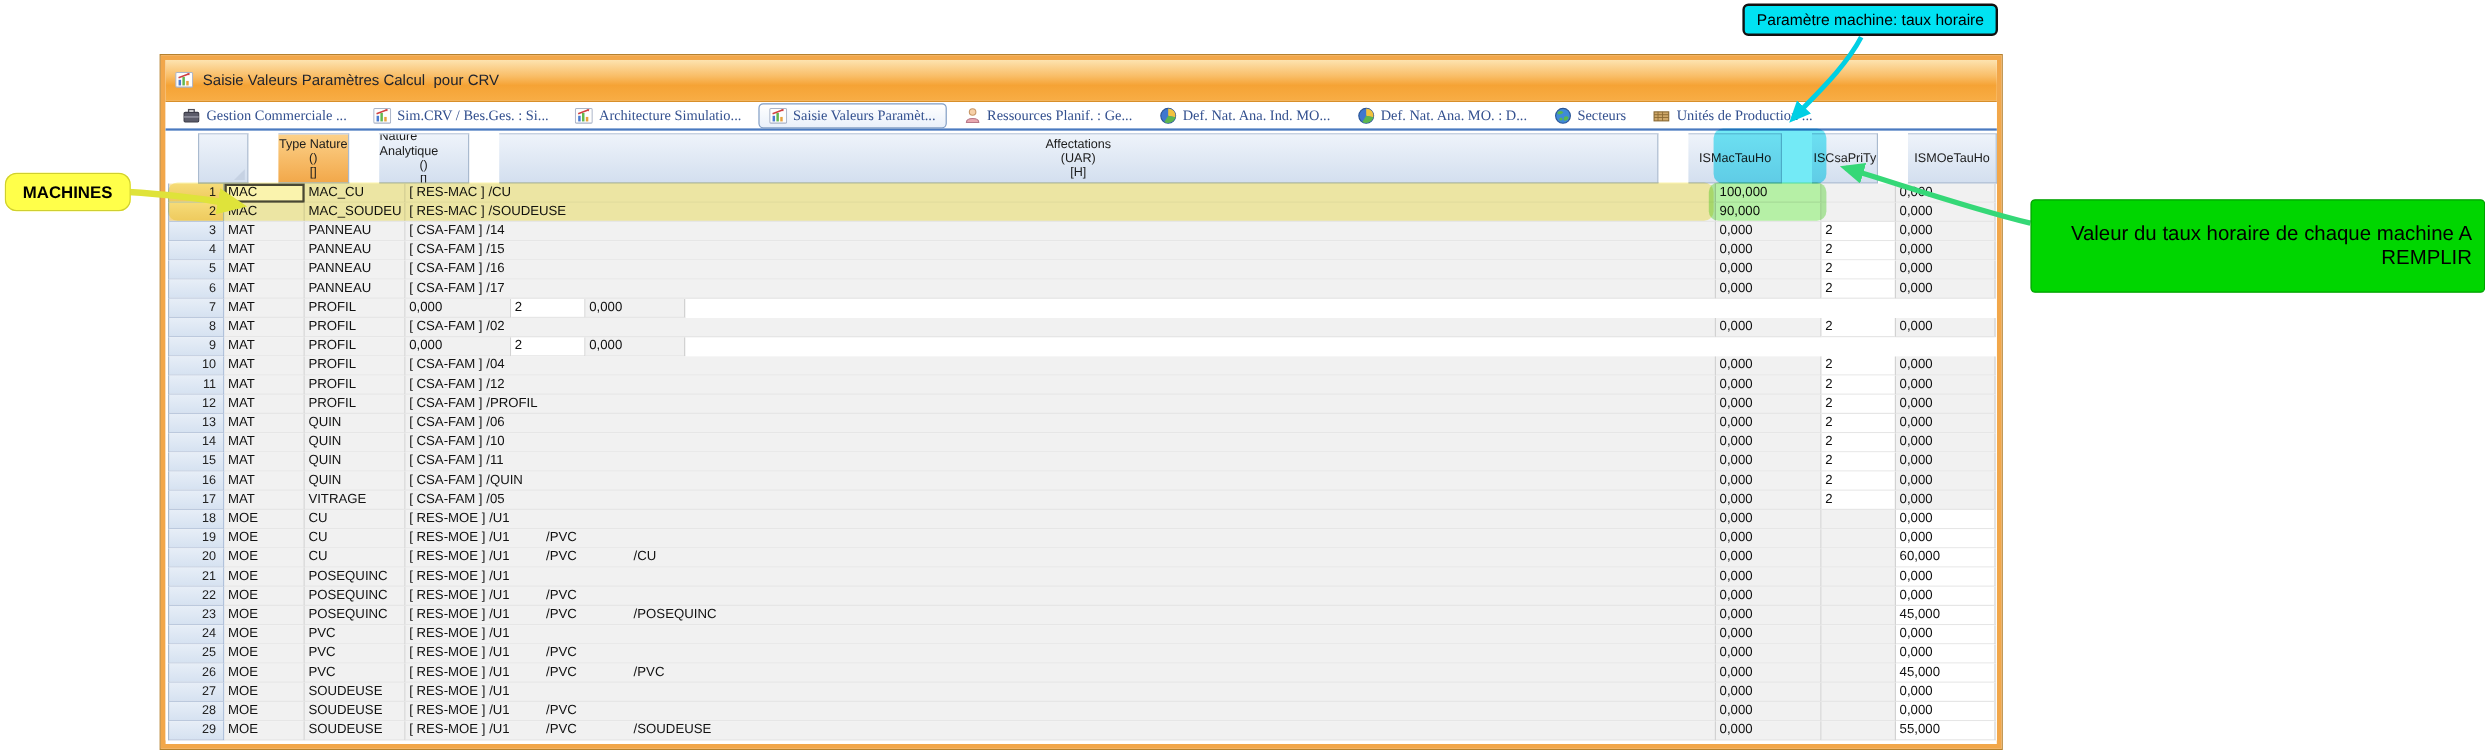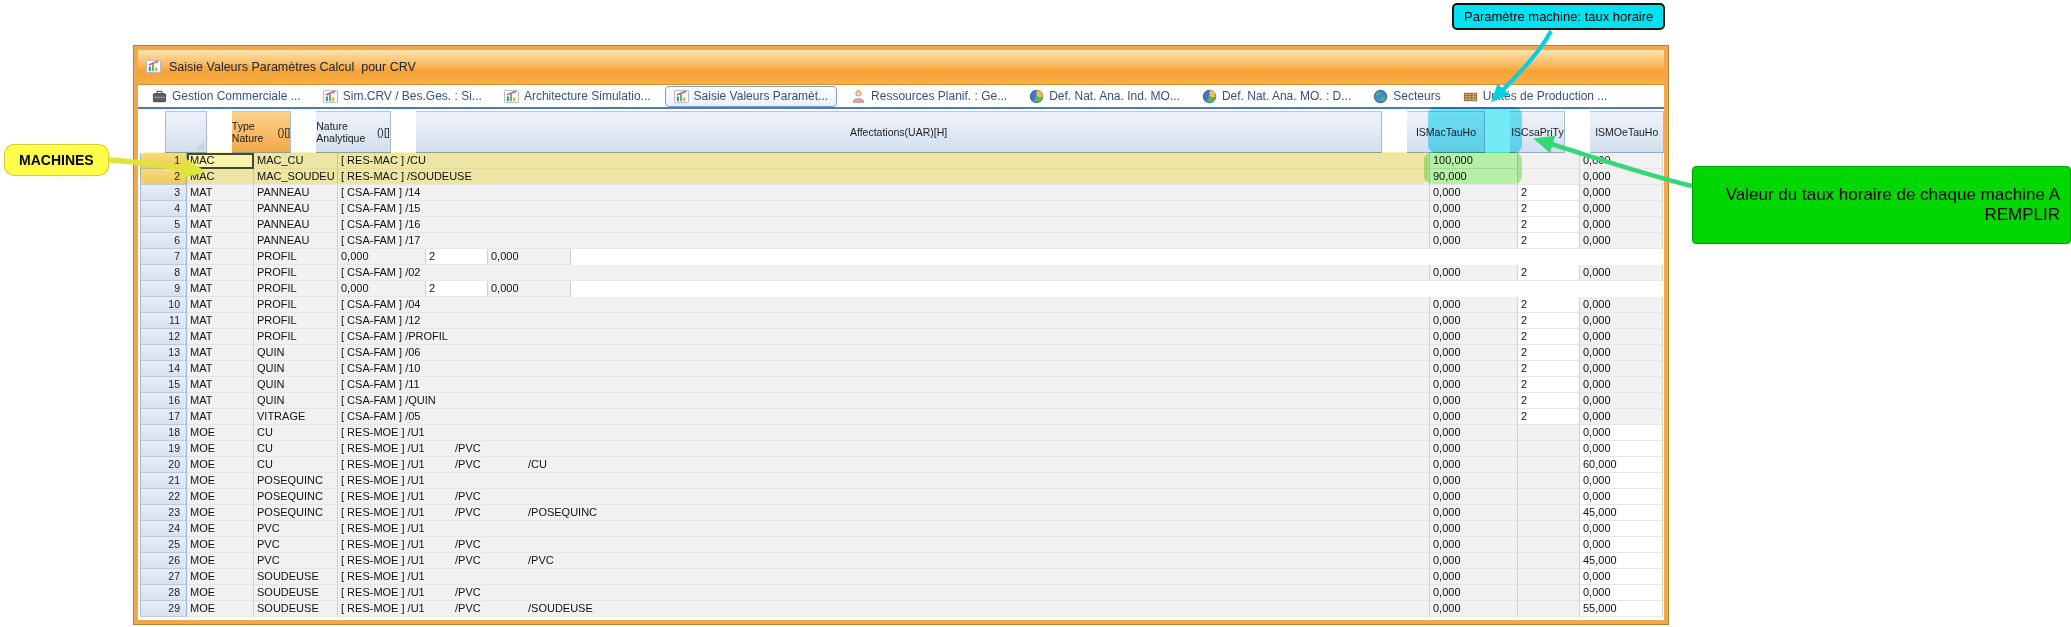--- a/index.html
+++ b/index.html
@@ -10,29 +10,29 @@
           border:4px solid #f2a74a;box-shadow:0 0 0 1px #b5812e;background:#ffffff;}
   .titlebar{height:34px;display:flex;align-items:center;gap:7px;padding-left:8px;
             background:linear-gradient(180deg,#fde3b0 0%,#f9bd66 40%,#f5a335 62%,#f8ad45 100%);
             border-bottom:1px solid #d88f2a;}
   .ticon{width:16px;height:16px;display:inline-flex;}
   .ttext{font-size:12.5px;color:#20242e;white-space:pre;}
   
   .tabstrip{height:24px;background:#ffffff;border-bottom:2px solid #4a7ac0;
             display:flex;align-items:center;gap:6px;padding-left:6px;box-sizing:border-box;}
   .tab{display:flex;align-items:center;gap:5px;padding:2px 8px;font-size:12px;color:#33508f;
-       white-space:nowrap;cursor:default;}
+       white-space:nowrap;cursor:default;font-family:Liberation Serif, serif;}
   .tab.selected{border:1px solid #7f9cc4;border-radius:4px;background:linear-gradient(#ffffff,#e9f0fa);}
   .tabicon{width:15px;height:15px;display:inline-flex;}
   
   .table-area{position:relative;padding:2px 0 0 2px;background:#ffffff;}
   .grid-header{display:flex;height:42px;}
   .hcell{box-sizing:border-box;border-right:1px solid #a9bacf;border-top:1px solid #b9c6da;
          border-bottom:1px solid #95a9c5;background:linear-gradient(#eef3fa,#d3dfef);
-         display:flex;flex-direction:row;align-items:center;justify-content:center;
+         display:flex;flex-direction:column;align-items:center;justify-content:center;
          font-size:10.5px;line-height:12px;color:#1c1c1c;overflow:hidden;margin-left:25px;}
   .h-num{width:47px;border-left:1px solid #a9bacf;position:relative;}
   .tri{position:absolute;right:2px;bottom:2px;width:0;height:0;
        border-left:9px solid transparent;border-bottom:9px solid #c6d2e3;}
   .h-type{width:67px;background:linear-gradient(#fcd189,#f2a84a);}
   .h-nat{width:84px;}
   .h-aff{width:1092px;}
   .h-mac{width:88px;}
   .h-pri{width:62px;}
   .h-moe{width:83px;}

